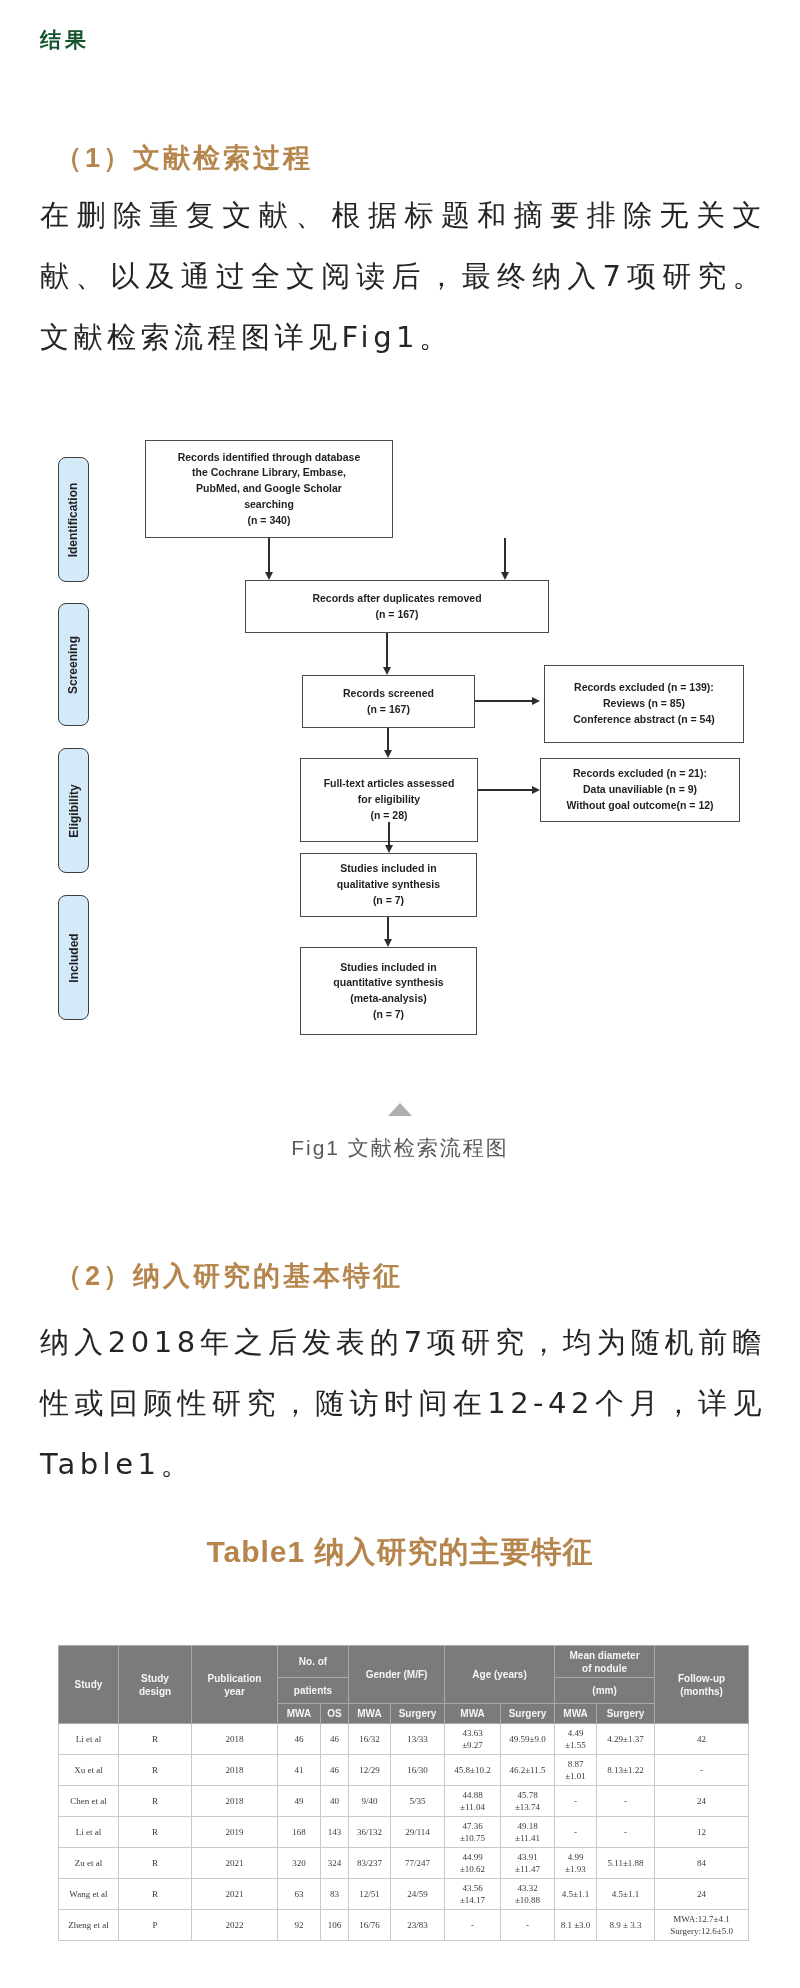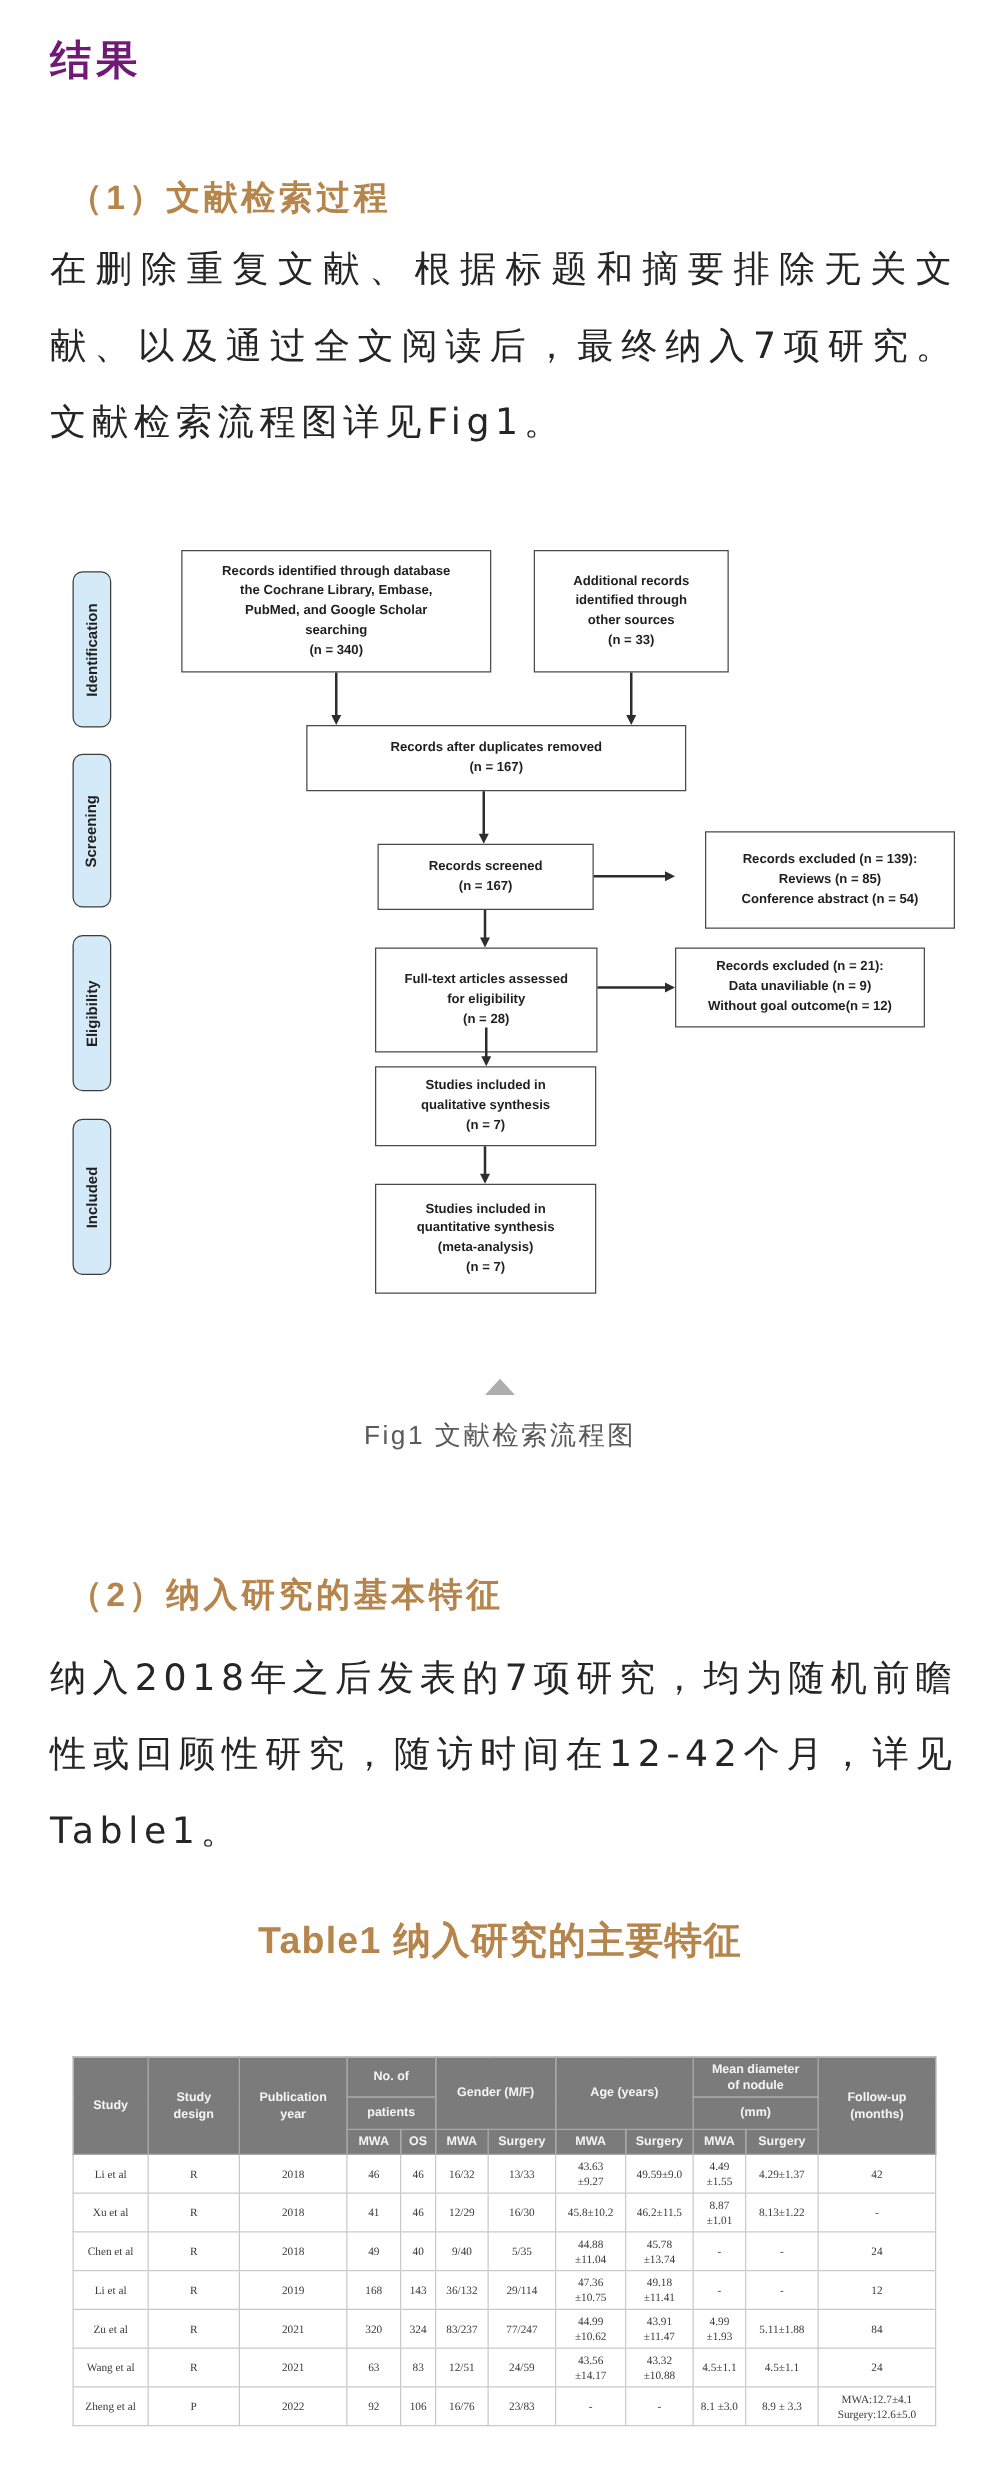--- a/index.html
+++ b/index.html
@@ -2,21 +2,21 @@
 <html><head>
 <meta charset="utf-8">
 <style>
   * { margin:0; padding:0; box-sizing:border-box; }
   html,body { background:#fff; }
   body { width:800px; height:1988px; position:relative; overflow:hidden;
          font-family:"Liberation Sans", sans-serif; }
   .page { position:absolute; inset:0; background:#fff; }
 
   .page-title { position:absolute; left:40px; top:26px; font-family:"DejaVu Serif", serif;
-    font-size:33px; font-weight:700; color:#701a75; letter-spacing:4px; }
+    font-size:21px; font-weight:700; color:#14532d; letter-spacing:4px; }
 
   .sec-heading { position:absolute; left:55px; font-size:27px; font-weight:700;
     color:#b5854c; letter-spacing:3px; }
   .s1 { top:140px; }
   .s2 { top:1258px; }
 
   .body-par { position:absolute; left:40px; width:726px; font-size:29px; color:#252525;
     letter-spacing:4.5px; line-height:61px; text-align:justify; font-weight:400;
     font-family:"DejaVu Sans", sans-serif; }
   .p1 { top:185px; }
@@ -86,29 +86,25 @@
       </div>
     <div class="stage" style="top:455px; height:125px;">
       <span>Included</span>
       </div>
 
     <div class="fbox" style="left:105px; top:0; width:248px; height:98px;">Records identified through database
 the Cochrane Library, Embase,
 PubMed, and Google Scholar
 searching
 (n = 340)</div>
-    <div class="fbox" style="left:387px; top:0; width:156px; height:98px;">Additional records
-identified through
-other sources
-(n = 33)</div>
     <div class="fbox" style="left:205px; top:140px; width:304px; height:53px;">Records after duplicates removed
 (n = 167)</div>
     <div class="fbox" style="left:262px; top:235px; width:173px; height:53px;">Records screened
 (n = 167)</div>
-    <div class="fbox" style="left:524px; top:225px; width:200px; height:78px;">Records excluded (n = 139):
+    <div class="fbox" style="left:504px; top:225px; width:200px; height:78px;">Records excluded (n = 139):
 Reviews (n = 85)
 Conference abstract (n = 54)</div>
     <div class="fbox" style="left:260px; top:318px; width:178px; height:84px;">Full-text articles assessed
 for eligibility
 (n = 28)</div>
     <div class="fbox" style="left:500px; top:318px; width:200px; height:64px;">Records excluded (n = 21):
 Data unaviliable (n = 9)
 Without goal outcome(n = 12)</div>
     <div class="fbox" style="left:260px; top:413px; width:177px; height:64px;">Studies included in
 qualitative synthesis

